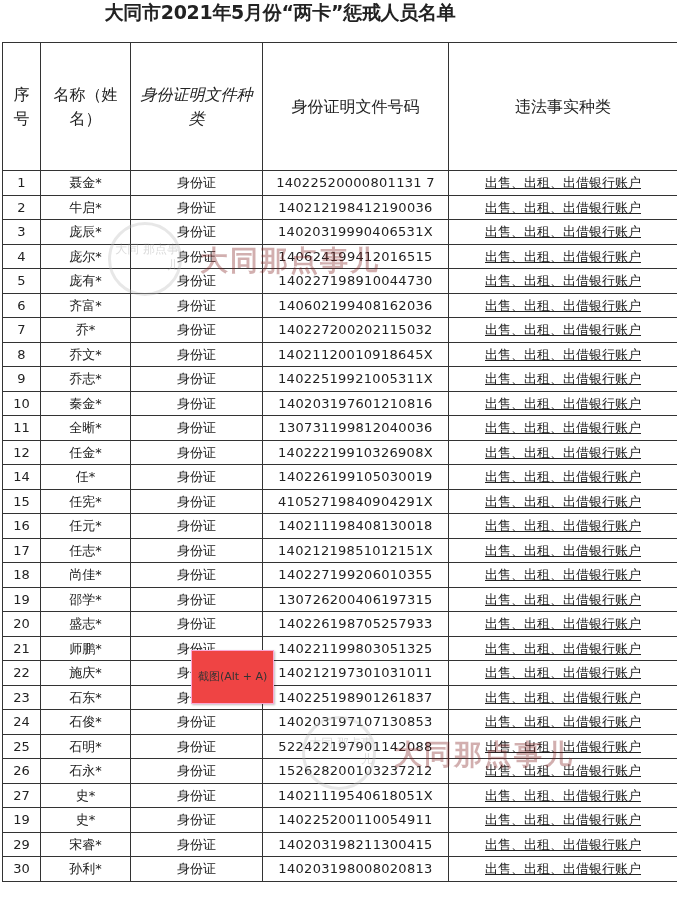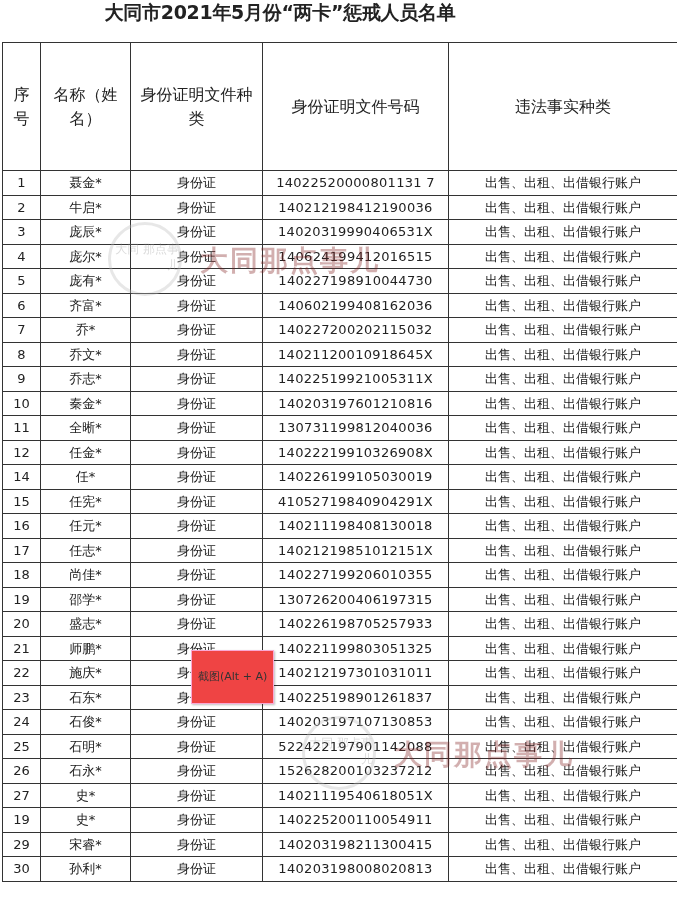--- a/index.html
+++ b/index.html
@@ -20,21 +20,21 @@
       border: 1.5px solid #333; padding: 0; text-align: center;
       overflow: hidden; white-space: nowrap;
     }
     table.list th {
       height: 127px; font-weight: normal; font-size: 16px; line-height: 24px;
       white-space: normal; color: #222;
     }
     table.list td { height: 23.5px; font-size: 13px; line-height: 23px; color: #222; }
     td.c-seq { font-size: 12px; }
     td.c-id { font-size: 12px; letter-spacing: 0.3px; }
-    td.c-viol { font-size: 14px; }
+    td.c-viol { font-size: 14px; text-decoration: underline; }
     .tooltip {
       position: absolute; left: 191px; top: 650px; height: 20px;
       padding: 16px 6px; background: #ef4444; border: 1px solid #f9a8d4;
       box-shadow: 1px 1px 2px rgba(0,0,0,0.25);
       font-size: 11px; line-height: 20px; color: #333;
       font-family: "DejaVu Sans", sans-serif;
     }
     .watermark { position: absolute; pointer-events: none; opacity: 0.35; }
     .wm-circle {
       position: absolute; width: 74px; height: 74px; border-radius: 50%;
@@ -57,21 +57,21 @@
     <col style="width:38px">
     <col style="width:90px">
     <col style="width:132px">
     <col style="width:186px">
     <col style="width:229px">
   </colgroup>
   <thead>
     <tr>
       <th><span style="display:inline-block;width:18px;word-break:break-all;">序号</span></th>
       <th><span style="display:inline-block;width:70px;">名称（姓名）</span></th>
-      <th><span style="display:inline-block;width:112px;">身份证明文件种类</span></th>
+      <th><span style="display:inline-block;width:112px;font-style:italic;">身份证明文件种类</span></th>
       <th>身份证明文件号码</th>
       <th>违法事实种类</th>
     </tr>
   </thead>
   <tbody id="rows">
       <tr>
         <td class="c-seq">1</td>
         <td class="c-name">聂金*</td>
         <td class="c-type">身份证</td>
         <td class="c-id">14022520000801131 7</td>

